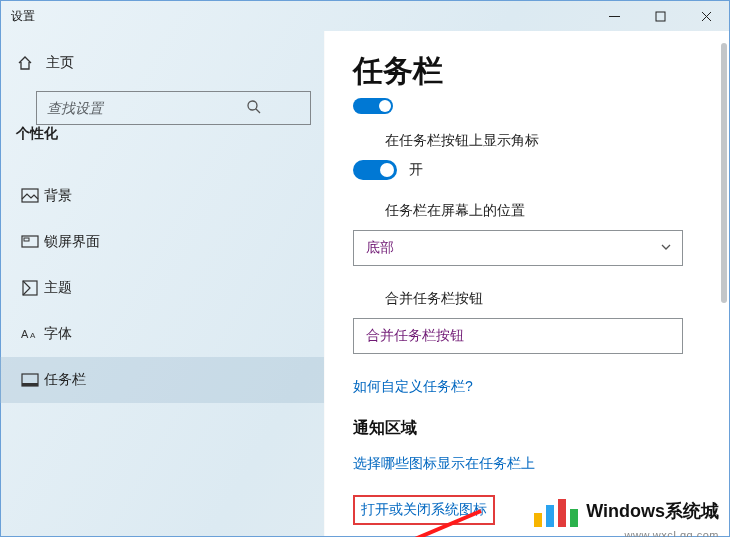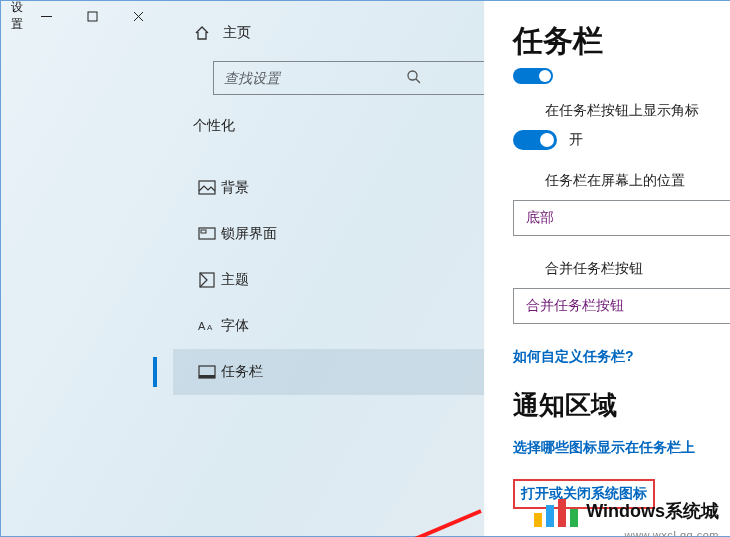--- a/index.html
+++ b/index.html
@@ -1,42 +1,42 @@
 <!DOCTYPE html>
 <html><head>
 <meta charset="utf-8">
 <style>
   * { box-sizing: border-box; margin: 0; padding: 0; font-family: "Microsoft YaHei", "Segoe UI", sans-serif; }
   html, body { width: 730px; height: 537px; overflow: hidden; }
   .window {
     width: 730px; height: 537px; position: relative;
     background: linear-gradient(120deg, #eaf3f8 0%, #dceaf2 50%, #e7eef2 100%);
     border: 1px solid #6aa0d8;
-    display: flex; flex-direction: row;
+    display: flex; flex-direction: column;
   }
   .titlebar {
     height: 30px; display: flex; align-items: center; justify-content: space-between;
     padding: 0 0 0 10px; font-size: 12px; color: #111;
   }
   .titlebar .left { display:flex; align-items:center; gap:6px; }
   .winctrls { display: flex; height: 100%; }
   .winctrls .btn { width: 46px; display:flex; align-items:center; justify-content:center; color:#222; }
   .winctrls .btn svg { width:11px; height:11px; }
   .body { flex:1; display:flex; min-height:0; }
-  .sidebar { width: 323px; padding: 14px 20px 0 32px; display:flex; flex-direction:column; }
+  .sidebar { width: 323px; padding: 14px 20px 0 15px; display:flex; flex-direction:column; }
   .homebtn { display:flex; align-items:center; gap:12px; height:36px; font-size:14px; color:#222; }
   .homebtn .ico { width:18px; display:flex; justify-content:center; }
   .searchwrap { margin-top:10px; position:relative; }
   .search {
     width: 275px; height: 34px; border:1px solid #82878b; background:transparent;
     padding: 0 34px 0 10px; font-size:14px; color:#444; font-style:italic;margin-left:20px;
   }
   .search::placeholder { color:#5a5f63; font-style:italic; }
   .searchicon { position:absolute; right:42px; top:8px; color:#555; }
-  .sechdr { margin-top:22px; font-size:14px; font-weight:400; color:#222; }
+  .sechdr { font-size:14px; font-weight:700; color:#222; }
   .navlist { margin-top:30px; display:flex; flex-direction:column; }
   .navitem {
     height:46px; display:flex; align-items:center; gap:4px; font-size:14px; color:#222;
     padding-left:4px; position:relative;
   }
   .navitem .ico { width:20px; display:flex; justify-content:center; color:#333; }
   .navitem.selected::before {
     content:""; position:absolute; left:-20px; top:8px; width:4px; height:30px; background:#0078d4;
   }
   .navitem.selected { background: rgba(160,190,210,0.35); margin-left:-20px; padding-left:24px; width:calc(100% + 40px); }
@@ -51,22 +51,22 @@
   .togglerow { display:flex; align-items:center; gap:12px; margin-bottom:22px; }
   .toggle { width:44px; height:20px; border-radius:11px; background:#0078d4; position:relative; }
   .toggle::after { content:""; position:absolute; right:3px; top:3px; width:14px; height:14px; border-radius:50%; background:#fff; }
   .togtext { font-size:14px; color:#222; }
   .select {
     width: 330px; height:36px; border:1px solid #8d9296; background:#fff;
     display:flex; align-items:center; justify-content:space-between; padding:0 10px 0 12px;
     font-size:14px; color:#701a75; margin-bottom:24px;
   }
   .select .chev { color:#555; }
-  .link { font-size:14px; color:#0067c0; margin-bottom:22px; display:block;font-weight:bold; }
-  .subhdr { font-size:26px; font-weight:600; color:#111; margin-top:6px; margin-bottom:16px; }
+  .link { font-size:14px; color:#0067c0; margin-bottom:22px; display:block; }
+  .subhdr { font-size:16px; font-weight:600; color:#111; margin-top:6px; margin-bottom:16px; }
   .hlbox { border:2px solid #e23b3b; padding:4px 6px; display:inline-block; }
   .hlbox .link { margin-bottom:0; }
   .scrollbar {
     position:absolute; right:2px; top:12px; width:6px; height:260px; background:#c3c6c9; border-radius:3px;
   }
   .arrow {
     position:absolute; pointer-events:none;
     width: 300px; height: 4px; background:#ff1a1a;
     transform-origin: left center;
   }

